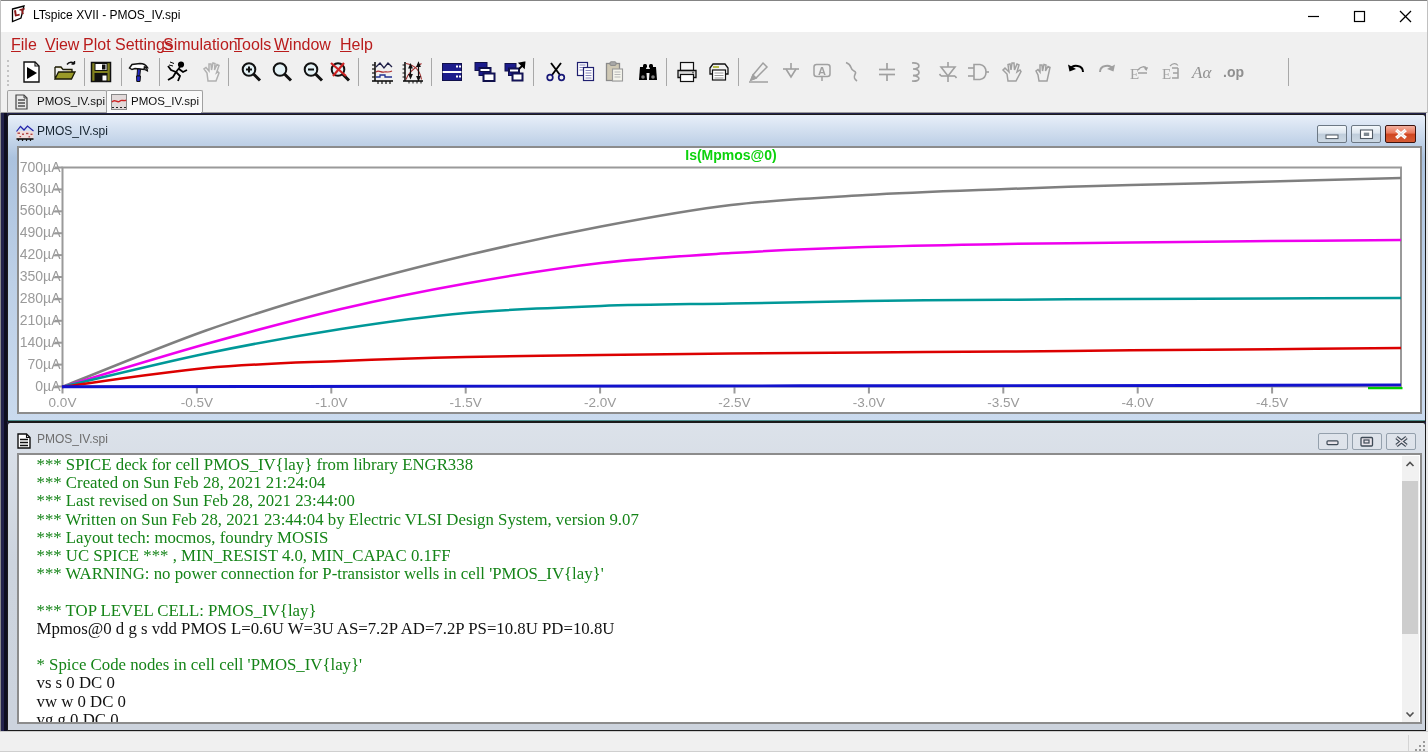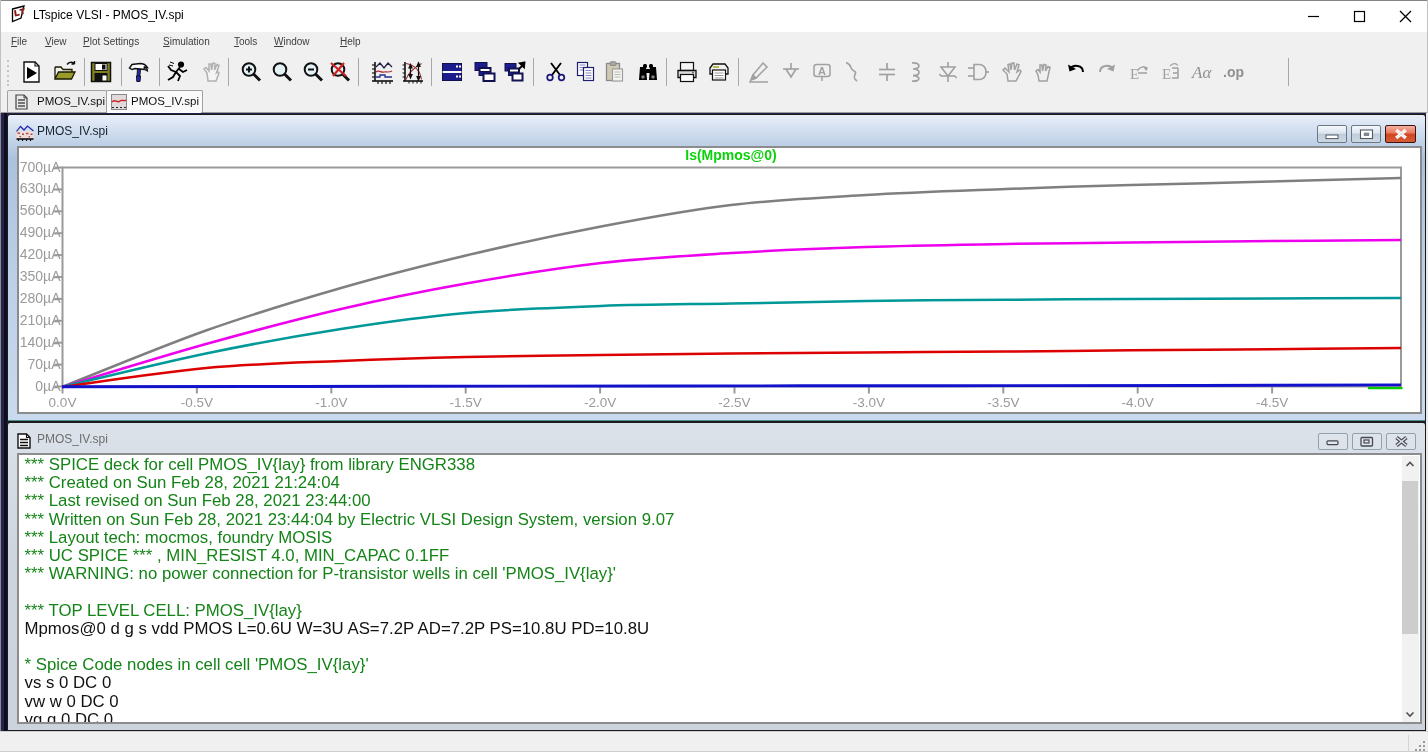--- a/index.html
+++ b/index.html
@@ -2,51 +2,51 @@
 <html><head>
 <meta charset="utf-8">
 <style>
   html,body{margin:0;padding:0;}
   body{width:1428px;height:752px;position:relative;overflow:hidden;
        font-family:"Liberation Sans",sans-serif;background:#fff;}
   .abs{position:absolute;}
   #titlebar{left:0;top:0;width:1428px;height:32px;background:#fff;border-top:1px solid #848484;}
   #titletext{left:33px;top:8px;font-size:12px;color:#000;}
   #menubar{left:0;top:32px;width:1428px;height:23px;background:#f0f0f0;}
-  .menu{position:absolute;top:4px;font-size:10px;color:#404040;}
+  .menu{position:absolute;top:4px;font-size:16px;color:#b91c1c;}
   #toolbar{left:0;top:55px;width:1428px;height:35px;background:#f0f0f0;border-bottom:1px solid #d4d4d4;}
   .sep{position:absolute;top:3px;width:1px;height:28px;background:#a8a8a8;}
   .ti{position:absolute;top:5px;width:24px;height:24px;}
   #tabbar{left:0;top:90px;width:1428px;height:23px;background:#f0f0f0;}
   
   .tab{position:absolute;top:0px;height:22px;border:1px solid #a0a0a0;border-bottom:none;
        border-radius:2px 2px 0 0;font-size:12px;color:#111;}
   #mdi{left:0;top:113px;width:1428px;height:619px;background:#23234c;}
   .win{position:absolute;left:7px;width:1419px;border:1px solid #1b1b1b;border-radius:3px 3px 0 0;box-sizing:border-box;}
   #plotwin{top:114px;height:308px;background:linear-gradient(#e8eff9,#abc2de 14%,#bdd0e7 55%,#cadaee);}
   #textwin{top:422px;height:309px;background:linear-gradient(#dce2ea,#cdd4de 45%,#ccd3dd);}
   .wtitle{position:absolute;left:29px;top:9px;font-size:12px;}
   .wcontent{position:absolute;left:10px;top:32px;background:#fff;border:2px solid #8c8c8c;}
   .wbtn{position:absolute;width:30px;height:18px;border-radius:2px;box-sizing:border-box;}
   #statusbar{left:0;top:731px;width:1428px;height:21px;background:#f0f0f0;border-top:1px solid #cdcdcd;}
-  .mono{font-family:Liberation Sans, sans-serif;font-size:16.8px;white-space:pre;}
+  .mono{font-family:Liberation Serif, serif;font-size:16.8px;white-space:pre;margin-left:12px;}
 </style>
 </head>
 <body>
 
 <div class="abs" style="left:0;top:0;width:1px;height:113px;background:#c0c0c0;z-index:5"></div>
 <div class="abs" style="left:1427px;top:0;width:1px;height:113px;background:#c0c0c0;z-index:5"></div>
 <div class="abs" style="left:0;top:751px;width:1428px;height:1px;background:#cfcfcf;z-index:5"></div>
 <div class="abs" id="titlebar"></div>
 <svg class="abs" style="left:11px;top:5px" width="17" height="18" viewBox="0 0 17 18">
   <path d="M1.5,4 L13,1 L10,13 L1.5,16.5 Z" fill="#fff" stroke="#000" stroke-width="1.3"></path>
   <path d="M3,5.5 L5,5 L5.6,9.5 L8.5,8.8 L8.8,10.5 L4,11.6 Z" fill="#8b1a1a"></path>
   <path d="M8.3,4.2 L13.5,3 L13.8,4.6 L12,5 L12.8,9 L11,9.5 L10.2,5.4 L8.6,5.8 Z" fill="#8b1a1a"></path>
 </svg>
-<div class="abs" id="titletext">LTspice VLSI - PMOS_IV.spi</div>
+<div class="abs" id="titletext">LTspice XVII - PMOS_IV.spi</div>
 <svg class="abs" style="left:1290px;top:0px" width="138" height="32" viewBox="0 0 138 32">
   <line x1="18" y1="16.5" x2="29" y2="16.5" stroke="#000" stroke-width="1.2"></line>
   <rect x="64.5" y="11.5" width="10" height="10" fill="none" stroke="#000" stroke-width="1.2"></rect>
   <line x1="110" y1="11" x2="121" y2="22" stroke="#000" stroke-width="1.2"></line>
   <line x1="121" y1="11" x2="110" y2="22" stroke="#000" stroke-width="1.2"></line>
 </svg>
 
 <div class="abs" id="menubar">
   <span class="menu" style="left:11px"><u>F</u>ile</span>
   <span class="menu" style="left:45px"><u>V</u>iew</span>

